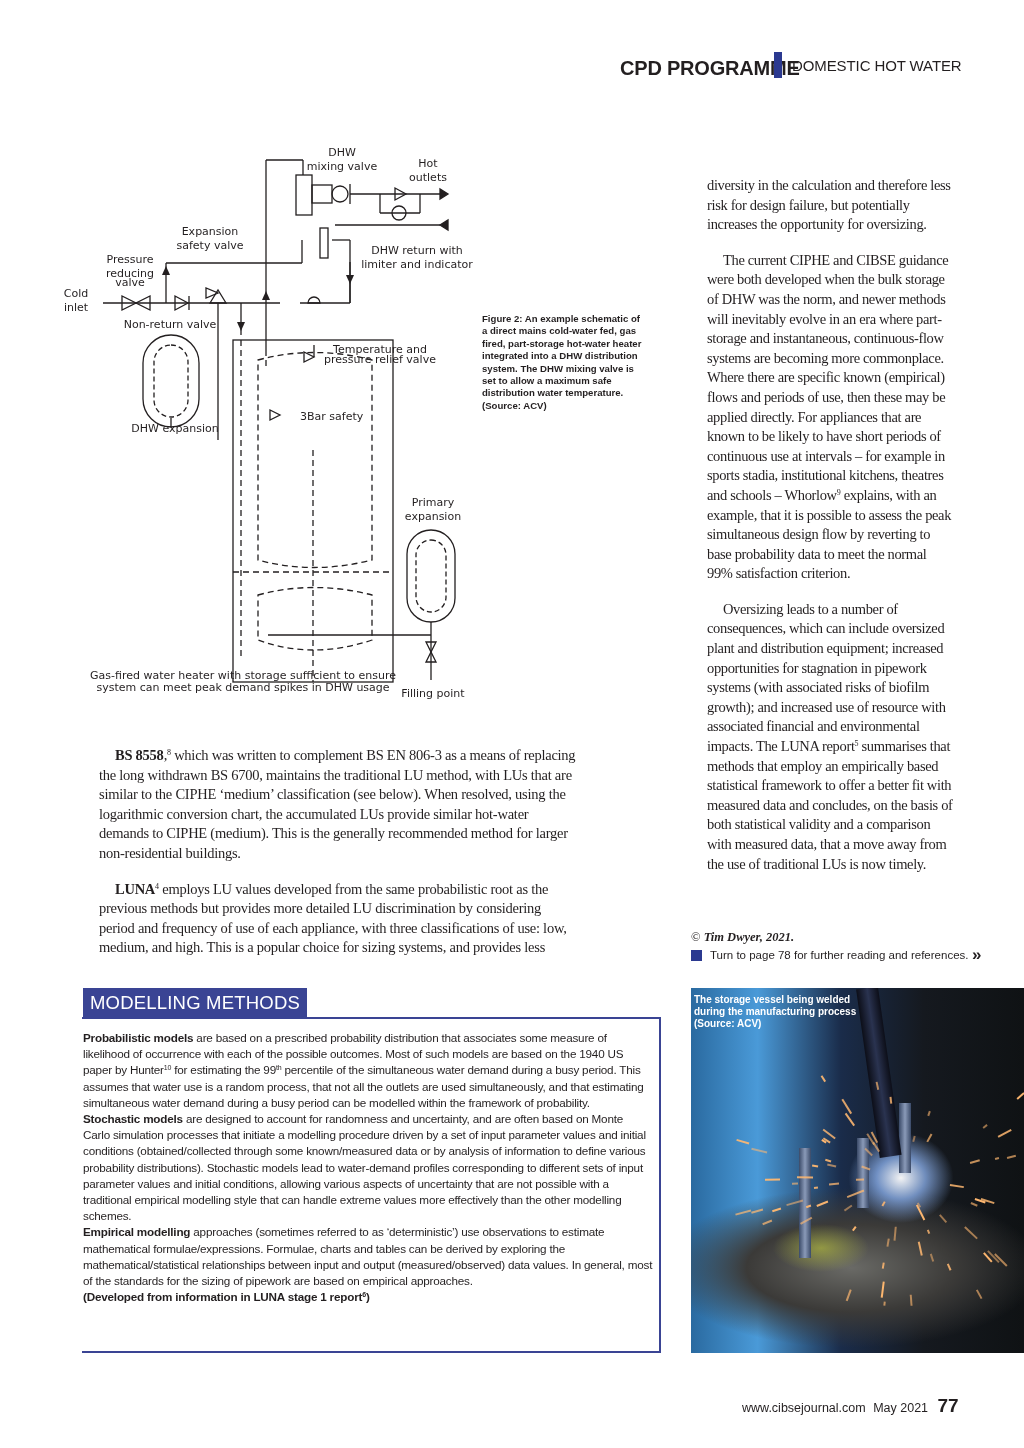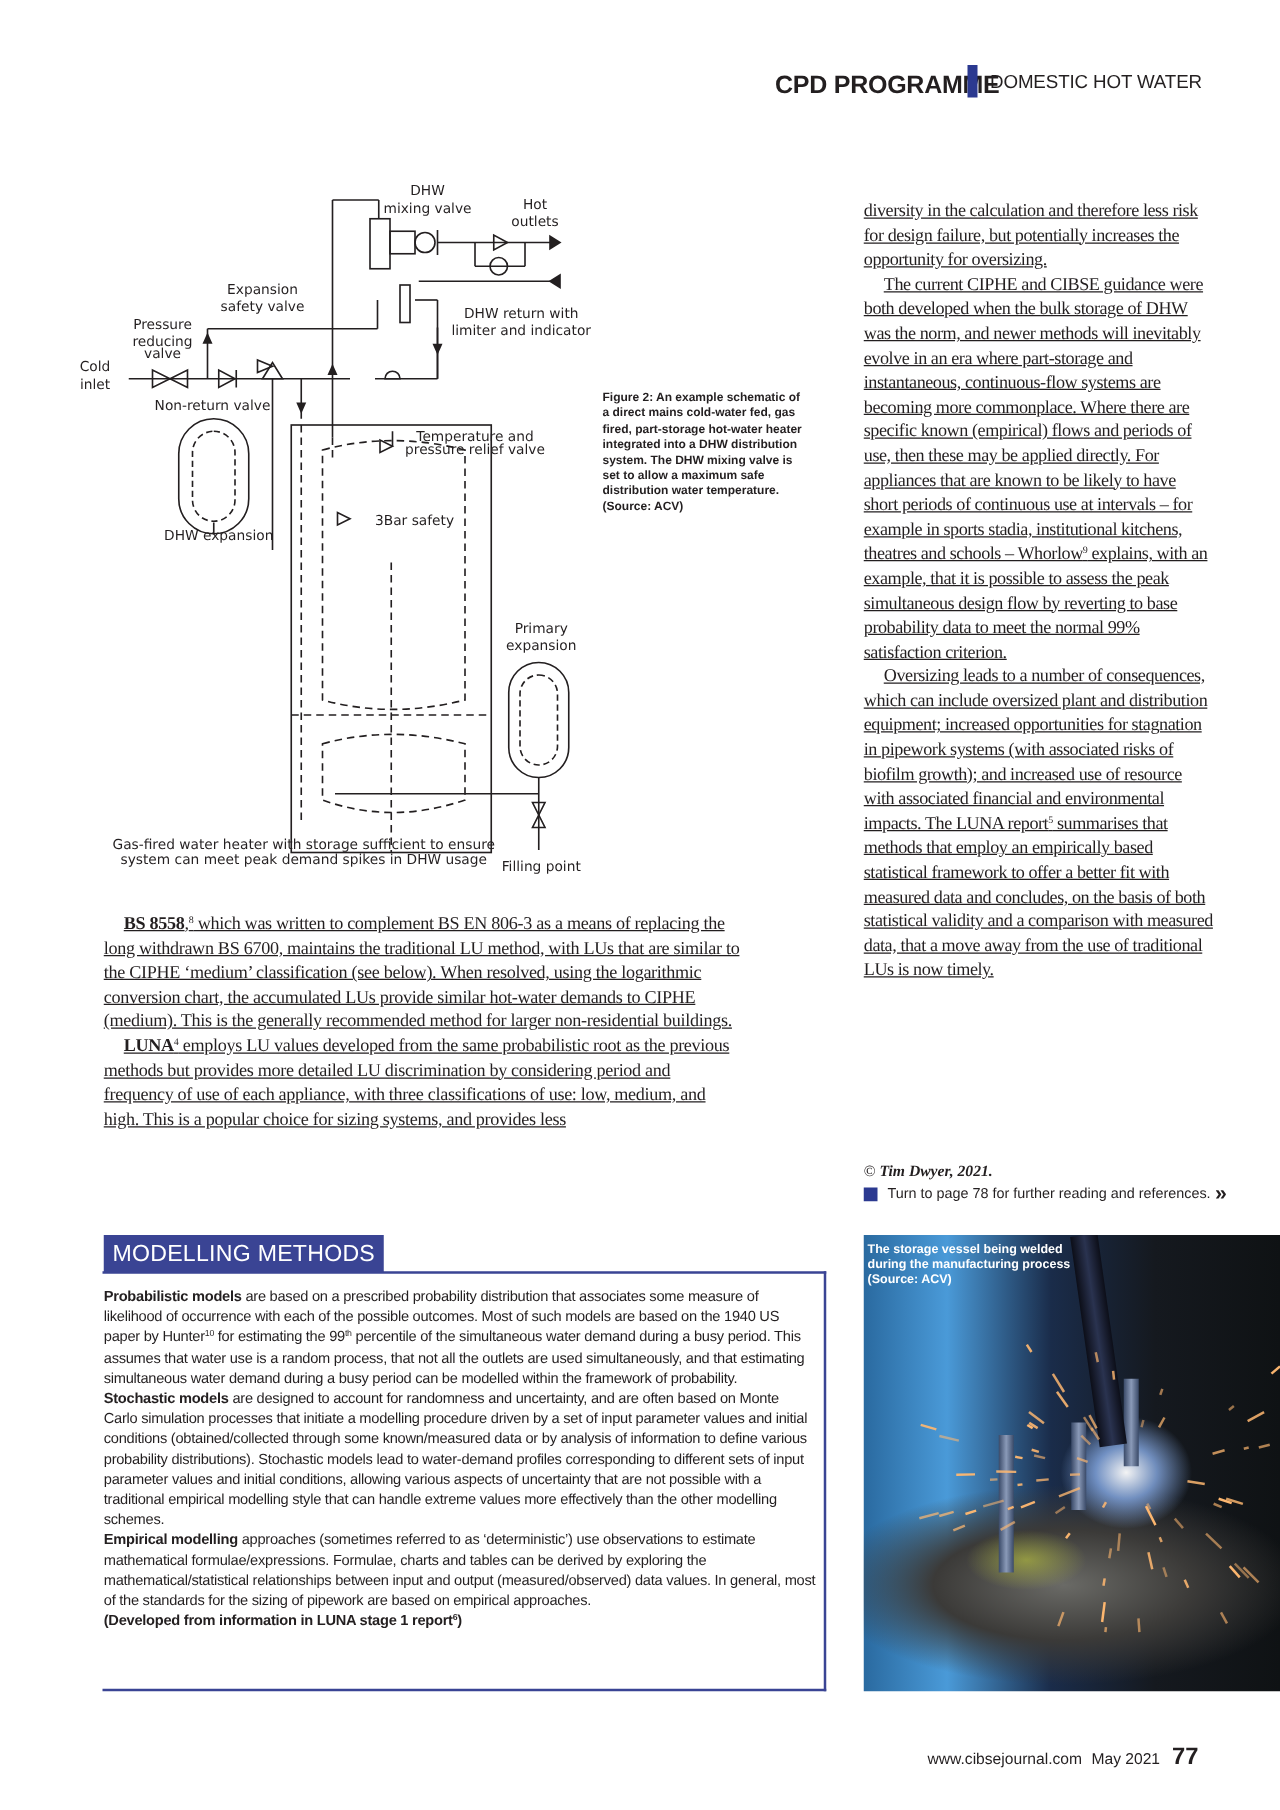--- a/index.html
+++ b/index.html
@@ -15,21 +15,21 @@
 
   
   #diagram { left:50px; top:140px; width:600px; height:570px; }
   #diagram text { font-family:"DejaVu Sans", sans-serif; font-size:11px; fill:#231f20; }
 
   
   #fig-caption { left:482px; top:313px; width:160px; font-size:9.6px; line-height:12.4px; font-weight:bold; }
 
   
   .bodytext { font-size:14.5px; line-height:19.6px; }
-  .bodytext p { margin:0;text-decoration:underline; }
+  .bodytext p { margin:16px; }
   .bodytext p.ind { text-indent:16px; }
   .bodytext sup { font-size:8px; vertical-align:5px; line-height:0; }
   #right-col { left:691px; top:160px; width:280px; letter-spacing:-0.35px; }
   #left-col { left:83px; top:730px; width:510px; letter-spacing:-0.25px; }
 
   #copyright { left:691px; top:930px; font-size:12.5px; font-style:italic; font-weight:bold; }
   #turn-to { left:691px; top:949px; font-size:11.5px; display:flex; align-items:center; }
   #turn-to .sq { width:11px; height:11px; background:#2b3990; margin-right:8px; }
   #turn-arrow { left:972px; top:945px; font-size:17px; font-weight:bold; }
 

